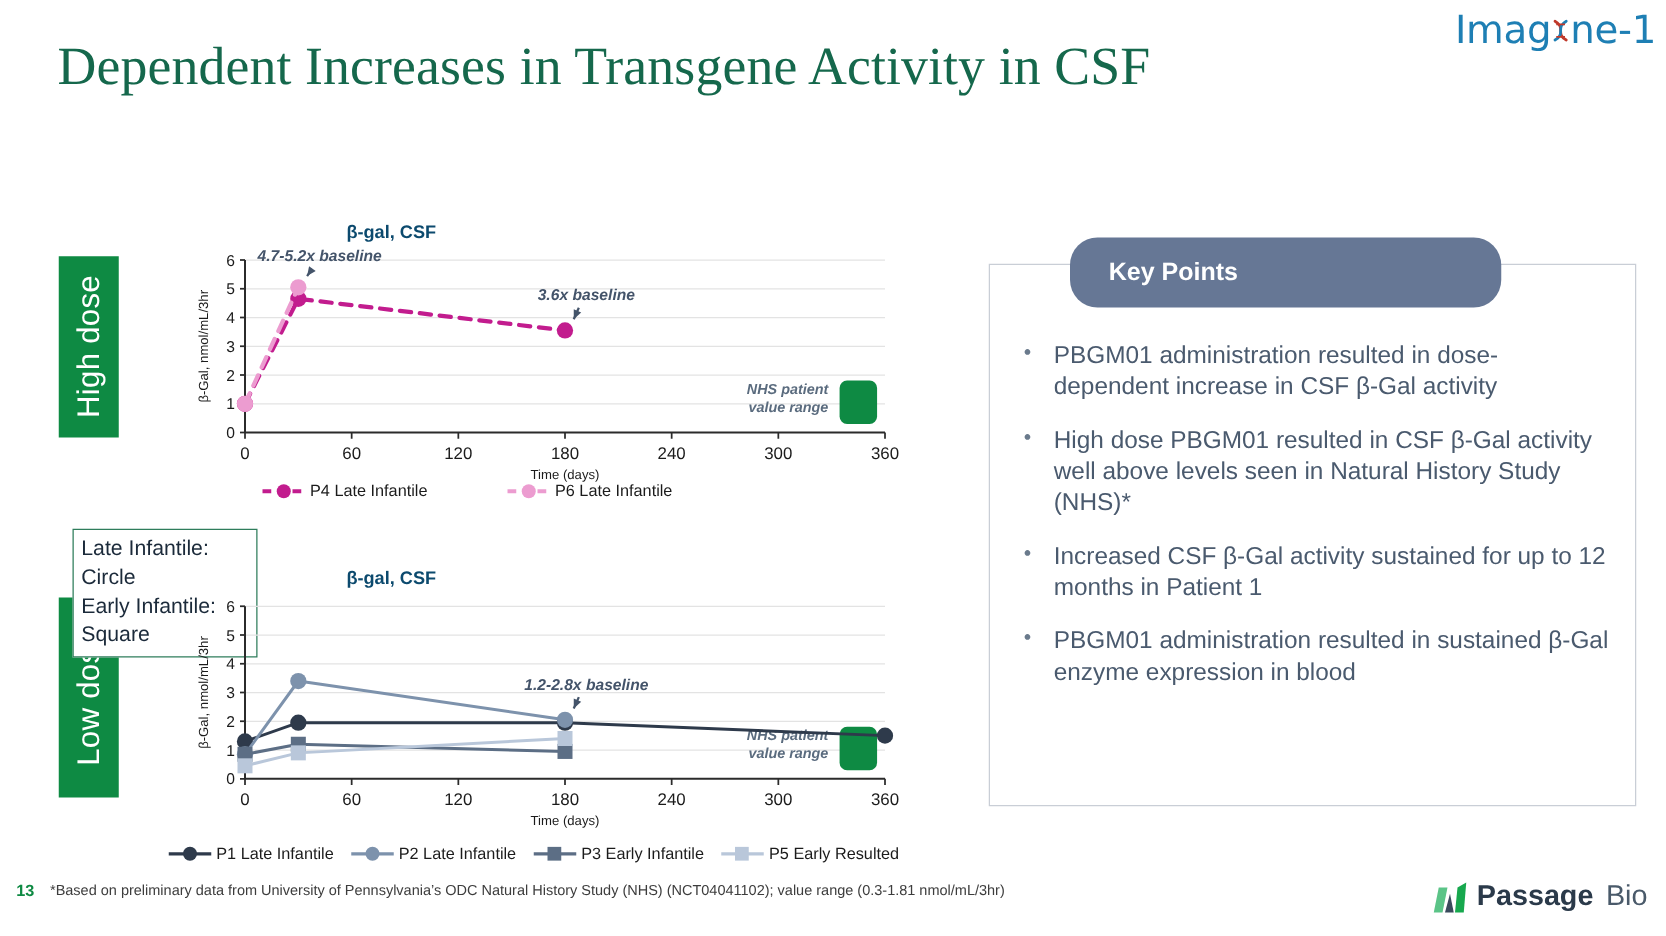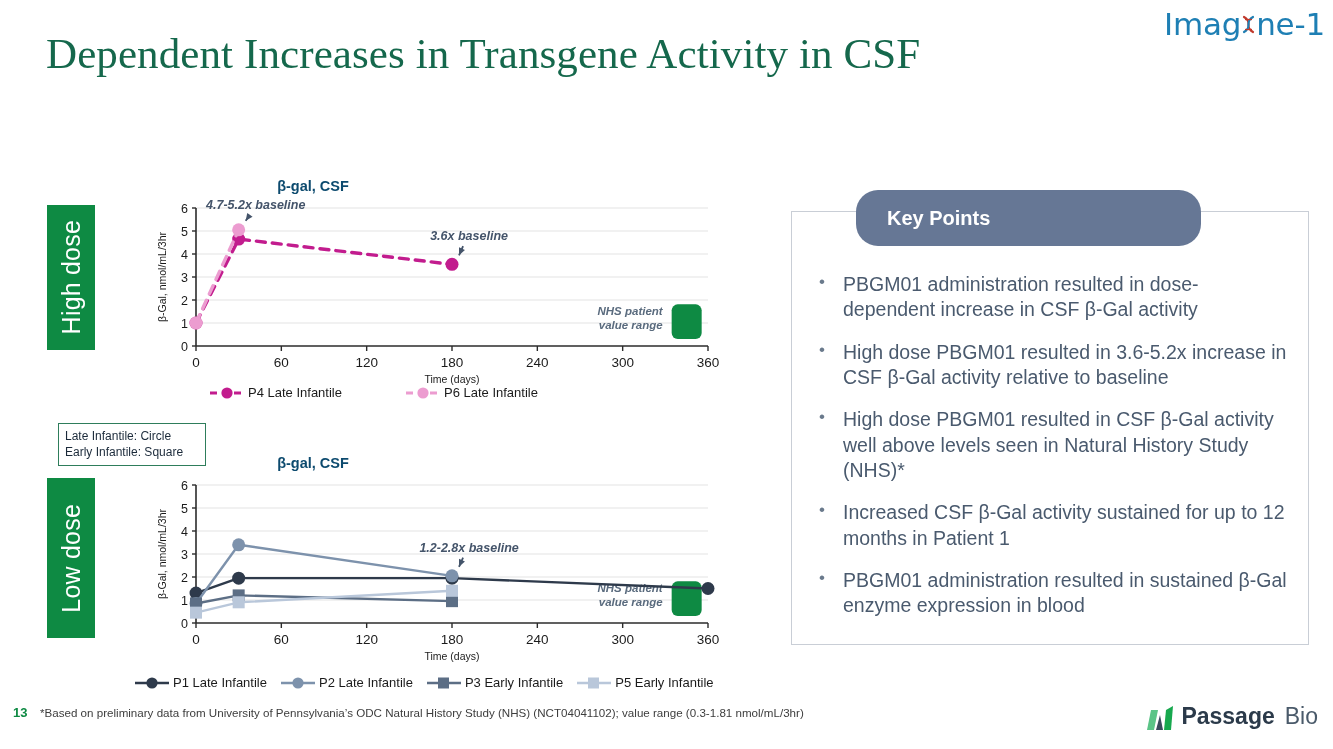--- a/index.html
+++ b/index.html
@@ -38,21 +38,21 @@
     font-size:25px;letter-spacing:.2px;white-space:nowrap;
   }
   #high-dose-bar{left:47px;top:205px;width:48px;height:145px;}
   #low-dose-bar{left:47px;top:478px;width:48px;height:160px;}
 
   
   .markerkey{
     position:absolute;left:58px;top:423px;width:148px;
     border:1px solid #2E7D5B;background:#fff;
     padding:4px 6px 5px 6px;box-sizing:border-box;
-    font-size:12px;color:#1b2a3a;line-height:1.35;
+    font-size:17px;color:#1b2a3a;line-height:1.35;
   }
 
   
   .chartwrap{position:absolute;}
   #chart-high{left:100px;top:178px;width:660px;height:225px;}
   #chart-low{left:100px;top:455px;width:660px;height:225px;}
   .chart-title{
     position:absolute;width:100%;text-align:center;top:0;left:0;
     font-size:14.5px;font-weight:bold;color:#0c4a6e;
   }
@@ -307,31 +307,30 @@
           <line x1="0" y1="7" x2="34" y2="7" stroke="#5C6E85" stroke-width="2.6"></line>
           <rect x="11" y="1.5" width="11" height="11" fill="#5C6E85"></rect>
         </svg>
         <span>P3 Early Infantile</span>
       </div>
       <div class="leg-item">
         <svg width="34" height="14">
           <line x1="0" y1="7" x2="34" y2="7" stroke="#B9C7DA" stroke-width="2.6"></line>
           <rect x="11" y="1.5" width="11" height="11" fill="#B9C7DA"></rect>
         </svg>
-        <span>P5 Early Infantile</span>
+        <span>P5 Early Resulted</span>
       </div>
     </div>
 
   <div id="keypoints"></div>
   <div id="keypoints-header">
     <span>Key Points</span>
   </div>
   <ul id="keypoints-list">
       <li>PBGM01 administration resulted in dose-dependent increase in CSF β-Gal activity</li>
-      <li>High dose PBGM01 resulted in 3.6-5.2x increase in CSF β-Gal activity relative to baseline</li>
       <li>High dose PBGM01 resulted in CSF β-Gal activity well above levels seen in Natural History Study (NHS)*</li>
       <li>Increased CSF β-Gal activity sustained for up to 12 months in Patient 1</li>
       <li>PBGM01 administration resulted in sustained β-Gal enzyme expression in blood</li>
     </ul>
 
   <div id="page-number">13</div>
   <div id="footnote">*Based on preliminary data from University of Pennsylvania’s ODC  Natural History Study (NHS) (NCT04041102); value range (0.3-1.81 nmol/mL/3hr)</div>
   <div id="passage-logo">
     <span>
       <svg width="26" height="24" viewBox="0 0 26 24">

